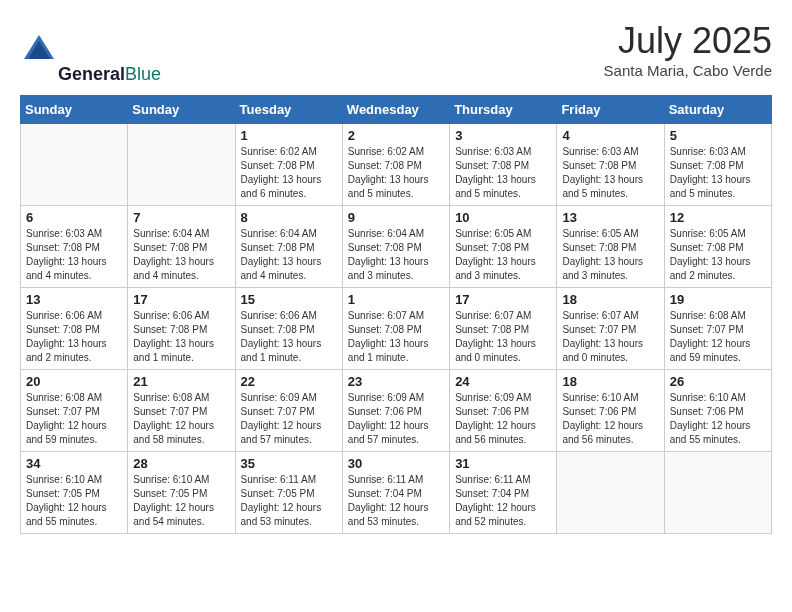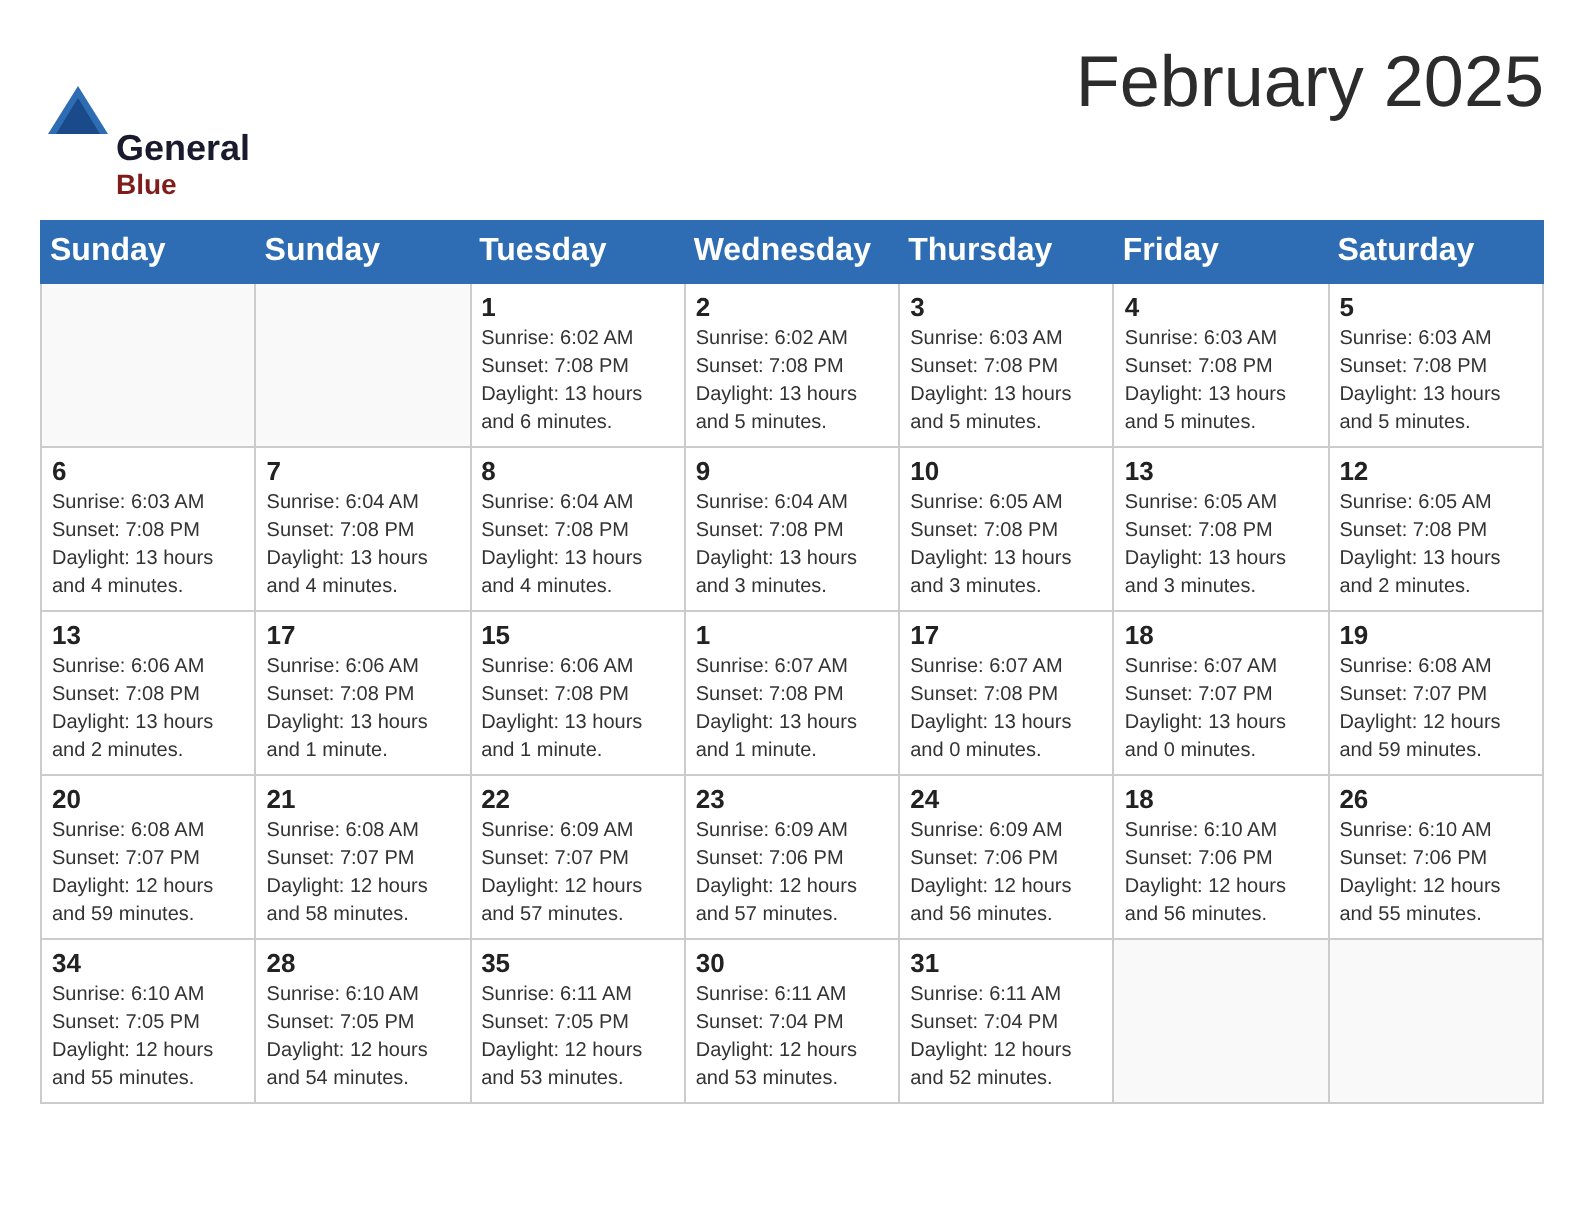--- a/index.html
+++ b/index.html
@@ -29,21 +29,21 @@
       color: #444;
     }
     .calendar {
       width: 100%;
       border-collapse: collapse;
       border: 1px solid #ccc;
     }
     .calendar th {
       background-color: #2e6db4;
       color: #fff;
-      font-size: 16px;
+      font-size: 13px;
       padding: 6px 4px;
       text-align: left;
       border: 1px solid #2e6db4;
     }
     .calendar td {
       vertical-align: top;
       border: 1px solid #ccc;
       padding: 4px 5px;
       width: 107px;
       min-height: 80px;
@@ -64,53 +64,53 @@
       font-size: 10px;
       line-height: 1.4;
       color: #333;
     }
     .logo-wrapper {
       display: flex;
       align-items: center;
     }
     .logo-name {
       display: flex;
-      flex-direction: column;
       line-height: 1.1;
       margin-top: 45px;
     }
     .logo-general {
       font-size: 18px;
       font-weight: bold;
       color: #1a1a2e;
     }
     .logo-blue {
-      font-size: 14px;
-      font-weight: bold;
-      color: #7f1d1d;
+      font-size: 18px;
+      font-weight: normal;
+      color: #0f766e;
     }
   </style>
 </head>
 <body>
 
 <div class="header">
   <div class="logo-wrapper">
     <div>
       <svg width="38" height="38" viewBox="0 0 38 38">
         <polygon points="19,4 34,28 4,28" fill="#2e6db4"></polygon>
         <polygon points="19,10 30,28 8,28" fill="#1a4a8a"></polygon>
       </svg>
     </div>
     <div class="logo-name">
       <span class="logo-general">General</span>
       <span class="logo-blue">Blue</span>
     </div>
   </div>
   <div class="title-block">
-    <div class="month-title">February 2025</div>
+    <div class="month-title">July 2025</div>
+    <div class="location">Santa Maria, Cabo Verde</div>
   </div>
 </div>
 
 <table class="calendar">
   <thead>
     <tr>
     <th>Sunday</th>
         <th>Sunday</th>
         <th>Tuesday</th>
         <th>Wednesday</th>

